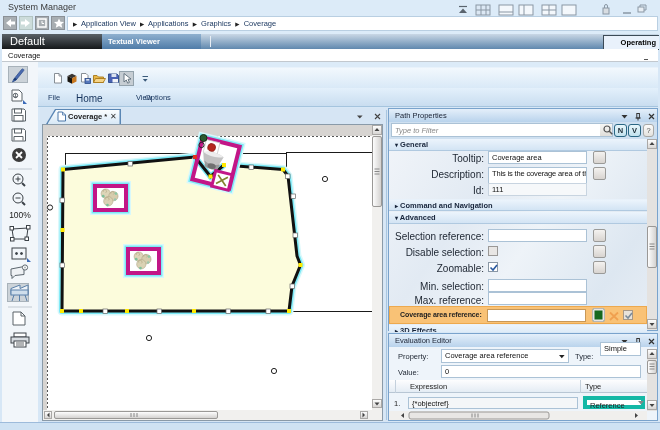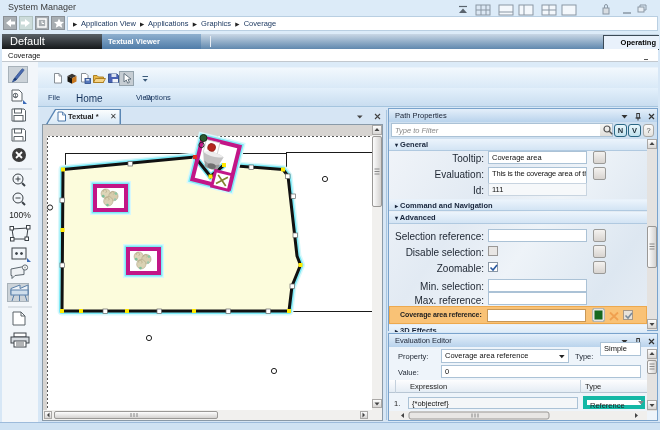--- a/index.html
+++ b/index.html
@@ -189,21 +189,21 @@
       <rect x="9" y="275" width="18" height="6" fill="#d8dde2"></rect>
       <rect x="12" y="279" width="12" height="6" fill="#fff"></rect>
       <path d="M14,281 h8 M14,283 h8" stroke-width="0.8"></path>
     </g>
 </svg>
 
 <div class="abs" style="left:40px;top:108px;width:344px;height:314px;background:#d6e5f4;"></div>
 
 <div class="abs" style="left:46px;top:109px;width:75px;height:15px;background:#5a86b4;clip-path:polygon(0 100%, 9px 0, 100% 0, 100% 100%);"></div>
 <div class="abs" style="left:47.5px;top:110px;width:72px;height:14px;background:linear-gradient(#fbfdfe,#d8e8f6);clip-path:polygon(0 100%, 8.5px 0, 100% 0, 100% 100%);"></div>
-<div class="abs" style="left:68px;top:112px;font-size:7.5px;font-weight:bold;color:#222;">Textual *</div>
+<div class="abs" style="left:68px;top:112px;font-size:7.5px;font-weight:bold;color:#222;">Coverage *</div>
 <svg class="abs" style="left:57px;top:111px;" width="10" height="11">
     <path d="M1,1 h4.5 l3,3 v6 h-7.5 z" fill="#fff" stroke="#4a76a8"></path>
     <path d="M5.5,1 v3 h3" fill="none" stroke="#4a76a8" stroke-width="0.8"></path>
   </svg>
 <div class="abs" style="left:110px;top:112px;font-size:8px;color:#333;">✕</div>
 <svg class="abs" style="left:356px;top:113px;" width="30" height="8">
     <path d="M1,2.5 l2.8,3 2.8,-3 z" fill="#444"></path>
     <path d="M19,1 l5,5 M24,1 l-5,5" stroke="#444" stroke-width="1.1"></path>
   </svg>
 
@@ -368,21 +368,21 @@
 <div class="abs" style="left:389px;top:139px;width:258px;height:12px;background:linear-gradient(#ecf4fc,#d3e4f4);border-bottom:1px solid #b0c9e0;font-size:7.5px;font-weight:bold;color:#17243a;line-height:12px;"><span style="margin-left:6px;font-size:6px;">▾</span> General</div>
 <div class="abs" style="left:389px;top:199px;width:258px;height:12px;background:linear-gradient(#ecf4fc,#d3e4f4);border-top:1px solid #e8f1fa;border-bottom:1px solid #b0c9e0;font-size:7.5px;font-weight:bold;color:#17243a;line-height:12px;"><span style="margin-left:6px;font-size:6px;">▸</span> Command and Navigation</div>
 <div class="abs" style="left:389px;top:212px;width:258px;height:12px;background:linear-gradient(#ecf4fc,#d3e4f4);border-bottom:1px solid #b0c9e0;font-size:7.5px;font-weight:bold;color:#17243a;line-height:12px;"><span style="margin-left:6px;font-size:6px;">▾</span> Advanced</div>
 <div class="abs" style="left:389px;top:325px;width:258px;height:7px;background:linear-gradient(#ecf4fc,#dfecf8);overflow:hidden;">
     <div style="margin:1px 0 0 6px;font-size:7.5px;font-weight:bold;color:#17243a;"><span style="font-size:6px;">▸</span> 3D Effects</div>
   </div>
 
 <div class="lbl" style="left:384px;top:153px;width:100px;">Tooltip:</div>
 <div class="tb" style="left:488px;top:151px;width:99px;height:13px;">Coverage area</div>
 <div class="btnsq" style="left:593px;top:151px;"></div>
-<div class="lbl" style="left:384px;top:169px;width:100px;">Evaluation:</div>
+<div class="lbl" style="left:384px;top:169px;width:100px;">Description:</div>
 <div class="tb" style="left:488px;top:167px;width:99px;height:17px;letter-spacing:-0.15px;">This is the coverage area of th</div>
 <div class="btnsq" style="left:593px;top:167px;"></div>
 <div class="lbl" style="left:384px;top:185px;width:100px;">Id:</div>
 <div class="tb" style="left:488px;top:183px;width:99px;height:13px;border-color:#c8d4e0;background:#f6f8fa;">111</div>
 
 <div class="lbl" style="left:384px;top:231px;width:100px;">Selection reference:</div>
 <div class="tb" style="left:488px;top:229px;width:99px;height:13px;"></div>
 <div class="btnsq" style="left:593px;top:229px;"></div>
 <div class="lbl" style="left:384px;top:247px;width:100px;">Disable selection:</div>
 <div class="abs" style="left:488px;top:246px;width:10px;height:10px;background:#e8e6e4;border:1px solid #9a9896;"></div>

